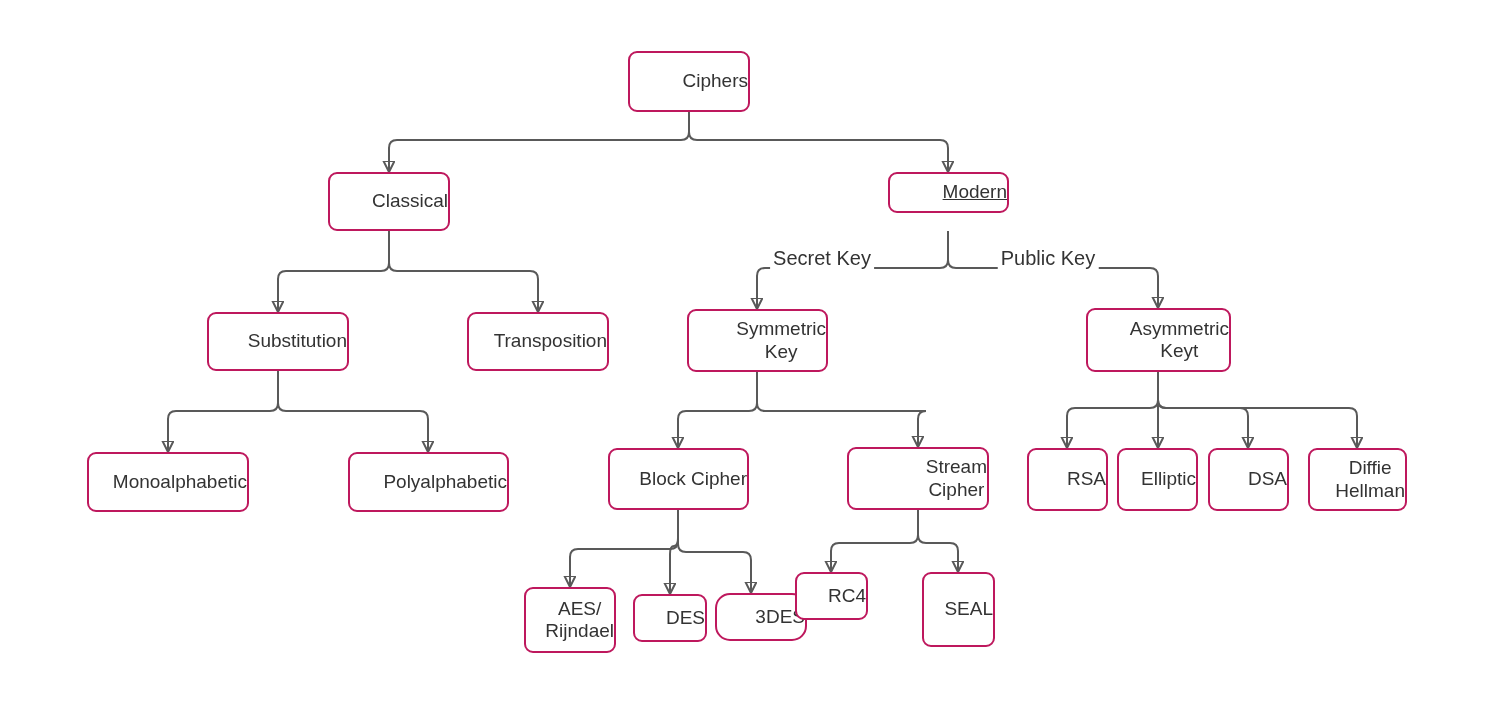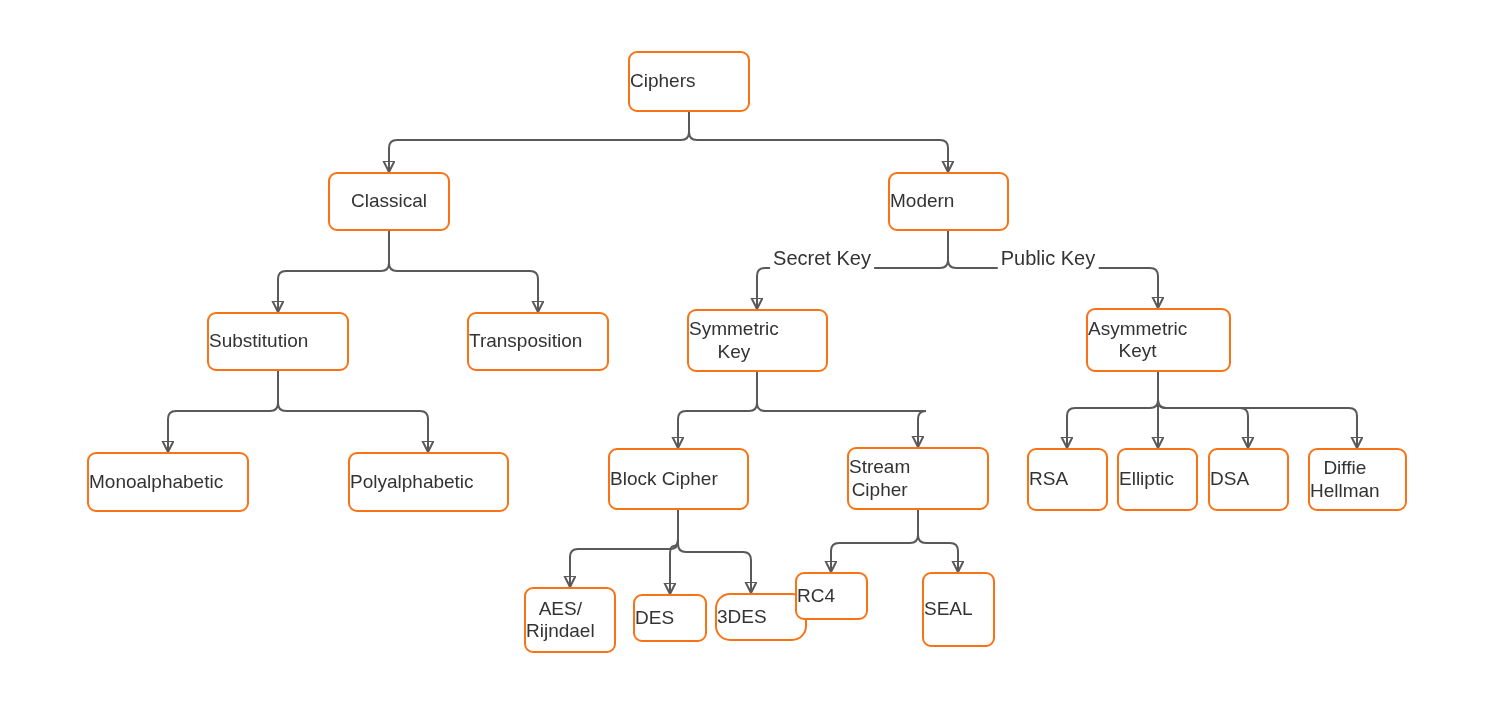--- a/index.html
+++ b/index.html
@@ -7,34 +7,34 @@
     position:relative;
     width:1496px;height:704px;
     background:#ffffff;
     font-family:"Liberation Sans", sans-serif;
     overflow:hidden;
   }
   .edges{position:absolute;left:0;top:0;width:1496px;height:704px;}
   .edges path{fill:none;stroke:#595959;stroke-width:2;}
   .node{
     position:absolute;box-sizing:border-box;
-    background:#ffffff;border:2px solid #f97316;border-radius:9px;
-    display:flex;align-items:center;justify-content:flex-start;
+    background:#ffffff;border:2px solid #be185d;border-radius:9px;
+    display:flex;align-items:center;justify-content:flex-end;
     text-align:center;color:#333333;
     font-size:19px;line-height:1.16;white-space:pre-line;
   }
   .edge-label{
     position:absolute;transform:translate(-50%,-50%);
     background:#ffffff;padding:0 3px;
     color:#333333;font-size:20px;white-space:nowrap;
   }
   
   .n-ciphers      {left:628px;top:51px; width:122px;height:61px;}
   .n-classical    {left:328px;top:172px;width:122px;height:59px;padding-left:21px;}
-  .n-modern       {left:888px;top:172px;width:121px;height:59px;}
+  .n-modern       {left:888px;top:172px;width:121px;height:41px;text-decoration:underline;}
   .n-substitution {left:207px;top:312px;width:142px;height:59px;}
   .n-transposition{left:467px;top:312px;width:142px;height:59px;}
   .n-symmetric    {left:687px;top:309px;width:141px;height:63px;}
   .n-asymmetric   {left:1086px;top:308px;width:145px;height:64px;}
   .n-mono         {left:87px; top:452px;width:162px;height:60px;}
   .n-poly         {left:348px;top:452px;width:161px;height:60px;}
   .n-block        {left:608px;top:448px;width:141px;height:62px;}
   .n-stream       {left:847px;top:447px;width:142px;height:63px;}
   .n-rsa          {left:1027px;top:448px;width:81px;height:63px;}
   .n-elliptic     {left:1117px;top:448px;width:81px;height:63px;}

